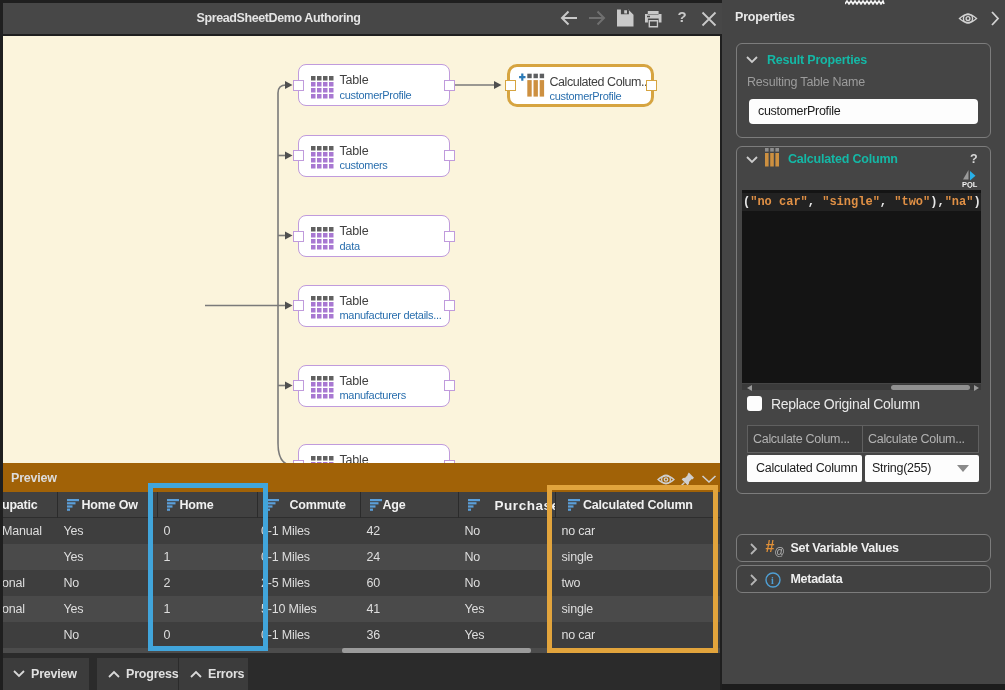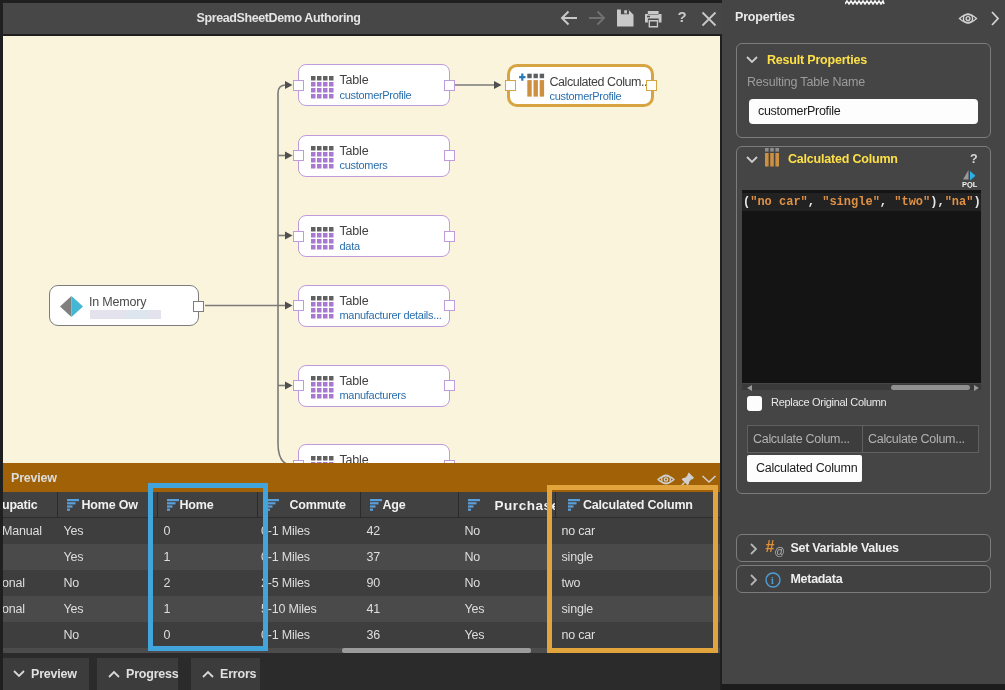--- a/index.html
+++ b/index.html
@@ -31,32 +31,32 @@
 #tabbar{left:0;top:190px;width:717px;height:37px;background:#2b2b2b}
 .tab{position:absolute;top:195px;height:32px;background:#3c3c3c;color:#e0e0e0;font-size:13px;font-weight:bold}
 .tab span{position:absolute;top:9px;left:29px;white-space:nowrap;font-size:12.5px;letter-spacing:-0.2px}
 .tabchev{position:absolute;left:10px;top:11px}
 #bluebox{left:145px;top:20px;width:119.5px;height:168px;border:5px solid #41a5db;box-sizing:border-box}
 #orangebox{left:544px;top:22px;width:171px;height:168px;border:5px solid #e2a43c;box-sizing:border-box}
 
 #props{left:722px;top:0;width:283px;height:690px;background:#454545}
 #ptitle{left:13px;top:10px;font-size:12.5px;letter-spacing:-0.2px;font-weight:bold;color:#e9e9e9}
 .box{position:absolute;border:1px solid #7c7c7c;border-radius:6px;box-sizing:border-box}
-.sechead{position:absolute;font-size:12.5px;letter-spacing:-0.2px;font-weight:bold;color:#fde047;white-space:nowrap}
+.sechead{position:absolute;font-size:12.5px;letter-spacing:-0.2px;font-weight:bold;color:#14b8a6;white-space:nowrap}
 #rtn{left:25px;top:75px;font-size:12.5px;letter-spacing:-0.2px;color:#9c9c9c}
 #inp{left:27px;top:99px;width:229px;height:25px;background:#fdfdfd;border-radius:4px}
 #inp span{position:absolute;left:9px;top:5px;font-size:12.5px;letter-spacing:-0.3px;color:#1b1b1b}
 #code{left:20px;top:190px;width:239px;height:192.5px;background:#141414;font-family:"Liberation Mono",monospace;font-size:12px;font-weight:bold}
 #codeline{position:absolute;left:0;top:3px;width:239px;height:18px;background:#222222}
 #codetext{position:absolute;left:1px;top:5px;white-space:pre;letter-spacing:0;color:#e8e8e8}
 .oc{color:#e09045}
 #csb{left:20px;top:384px;width:239px;height:6px;background:#3a3a3a}
 #csbthumb{left:169px;top:384.5px;width:79px;height:5px;background:#909090;border-radius:2.5px}
 #chk{left:25px;top:396px;width:15px;height:15px;background:#fdfdfd;border-radius:3px}
-#chklab{left:49px;top:396px;font-size:11px;letter-spacing:-0.3px;color:#e9e9e9}
+#chklab{left:49px;top:396px;font-size:14px;letter-spacing:-0.3px;color:#e9e9e9}
 .ghead{position:absolute;top:425px;height:28px;background:#3d3d3d;border:1px solid #606060;box-sizing:border-box;color:#b2b2b2;font-size:12.5px;letter-spacing:-0.3px;font-weight:normal}
 .ghead span{position:absolute;left:5px;top:6px;white-space:nowrap}
 .wcell{position:absolute;top:455px;height:27px;background:#fdfdfd;border-radius:2px;color:#1c1c1c;font-size:12.5px;letter-spacing:-0.25px;white-space:nowrap;overflow:hidden}
 .bar{position:absolute;left:13.5px;width:255.5px;height:28px;border:1px solid #7c7c7c;border-radius:6px;background:#414141;box-sizing:border-box}
 .bar .blab{position:absolute;left:54px;top:6.5px;font-size:12.5px;letter-spacing:-0.3px;font-weight:bold;color:#efefef}
 #pbottom{left:0;top:684px;width:283px;height:6px;background:#1c1c1c}
 </style></head><body>
 
 <div class="abs" id="titlebar">
   <div class="abs" id="titletext">SpreadSheetDemo Authoring</div>
@@ -97,30 +97,20 @@
     <g fill="#4f4f4f">
       <path d="M282 45 L289.5 49 L282 53 Z"></path>
       <path d="M282 115.5 L289.5 119.5 L282 123.5 Z"></path>
       <path d="M282 195.5 L289.5 199.5 L282 203.5 Z"></path>
       <path d="M282 265.5 L289.5 269.5 L282 273.5 Z"></path>
       <path d="M282 345.5 L289.5 349.5 L282 353.5 Z"></path>
       <path d="M491 45 L498.5 49 L491 53 Z"></path>
     </g>
   </svg>
 
-  <div class="node" style="left:46px;top:249px;width:150px;height:41px;border:1.5px solid #7d7d7d;border-radius:9px">
-    <svg style="position:absolute;left:10px;top:10px" width="23" height="21" viewBox="0 0 23 21">
-      <polygon points="11.5,0 11.5,21 0,10.5" fill="#7f7f7f"></polygon>
-      <polygon points="11.5,0 11.5,21 23,10.5" fill="#44b7d6"></polygon>
-    </svg>
-    <div class="ntitle" style="left:39px;top:9px;color:#4a4a4a;font-size:12.5px">In Memory</div>
-    <div style="position:absolute;left:40px;top:24px;width:71px;height:9px;background:#e4e2ec"></div>
-    <div style="position:absolute;left:76px;top:24px;width:24px;height:9px;background:#dde6ee"></div>
-    <div class="port gport" style="right:-6px;top:15px"></div>
-  </div>
 
   <div class="node tnode" style="left:294.5px;top:28px">
     <svg class="tico" viewBox="0 0 23 23">
         <g>
           <rect x="0" y="0" width="4.5" height="4.5" fill="#606060"></rect>
           <rect x="6" y="0" width="4.5" height="4.5" fill="#606060"></rect>
           <rect x="12" y="0" width="4.5" height="4.5" fill="#606060"></rect>
           <rect x="18" y="0" width="4.5" height="4.5" fill="#606060"></rect>
           <rect x="0" y="6" width="4.5" height="4.5" fill="#a878d2"></rect>
           <rect x="6" y="6" width="4.5" height="4.5" fill="#a878d2"></rect>
@@ -369,30 +359,30 @@
       <div class="cell" style="left:160.5px">0</div>
       <div class="cell" style="left:258px">0-1 Miles</div>
       <div class="cell" style="left:363.5px">42</div>
       <div class="cell" style="left:461.5px">No</div>
       <div class="cell" style="left:558.5px">no car</div>
   </div>
   <div class="row r-b" style="top:81px">
     <div class="cell" style="left:60.5px">Yes</div>
       <div class="cell" style="left:160.5px">1</div>
       <div class="cell" style="left:258px">0-1 Miles</div>
-      <div class="cell" style="left:363.5px">37</div>
+      <div class="cell" style="left:363.5px">24</div>
       <div class="cell" style="left:461.5px">No</div>
       <div class="cell" style="left:558.5px">single</div>
   </div>
   <div class="row r-a" style="top:107px">
     <div class="cell" style="left:-1px">onal</div>
       <div class="cell" style="left:60.5px">No</div>
       <div class="cell" style="left:160.5px">2</div>
       <div class="cell" style="left:258px">2-5 Miles</div>
-      <div class="cell" style="left:363.5px">90</div>
+      <div class="cell" style="left:363.5px">60</div>
       <div class="cell" style="left:461.5px">No</div>
       <div class="cell" style="left:558.5px">two</div>
   </div>
   <div class="row r-b" style="top:133px">
     <div class="cell" style="left:-1px">onal</div>
       <div class="cell" style="left:60.5px">Yes</div>
       <div class="cell" style="left:160.5px">1</div>
       <div class="cell" style="left:258px">5-10 Miles</div>
       <div class="cell" style="left:363.5px">41</div>
       <div class="cell" style="left:461.5px">Yes</div>
@@ -414,21 +404,21 @@
         <path d="M2 2 l5 5 5-5" stroke="#d8d8d8" stroke-width="1.8" fill="none"></path>
       </svg>
       <span>Preview</span>
     </div>
   <div class="tab" style="left:94px;width:81px">
       <svg class="tabchev" width="14" height="10" viewBox="0 0 14 10">
         <path d="M2 8 l5-5 5 5" stroke="#d8d8d8" stroke-width="1.8" fill="none"></path>
       </svg>
       <span>Progress</span>
     </div>
-  <div class="tab" style="left:188px;width:69px">
+  <div class="tab" style="left:176px;width:69px">
       <svg class="tabchev" width="14" height="10" viewBox="0 0 14 10">
         <path d="M2 8 l5-5 5 5" stroke="#d8d8d8" stroke-width="1.8" fill="none"></path>
       </svg>
       <span>Errors</span>
     </div>
   <div class="abs" id="bluebox"></div>
   <div class="abs" id="orangebox"></div>
 </div>
 
 <div class="abs" id="props">
@@ -491,20 +481,26 @@
   <div class="abs" id="chklab">Replace Original Column</div>
   <div class="ghead" style="left:25px;width:116px">
       <span>Calculate Colum...</span>
     </div>
   <div class="ghead" style="left:141px;width:116px;border-left:none">
       <span>Calculate Colum...</span>
     </div>
   <div class="wcell" style="left:25px;width:115px">
       <span style="position:absolute;left:9px;top:6px">Calculated Column</span>
     </div>
+  <div class="wcell" style="left:143px;width:114px">
+      <span style="position:absolute;left:7px;top:6px">String(255)</span>
+    <svg style="position:absolute;right:10px;top:10px" width="12" height="7" viewBox="0 0 12 7">
+        <path d="M0 0 h12 l-6 7 z" fill="#8a8a8a"></path>
+      </svg>
+  </div>
 
   <div class="bar" style="top:533.5px">
     <svg style="position:absolute;left:13px;top:8px" width="9" height="12" viewBox="0 0 9 12">
         <path d="M1 1 l5 5 -5 5" stroke="#b5b5b5" stroke-width="1.8" fill="none"></path>
       </svg>
     <div style="position:absolute;left:29px;top:3px;font-size:16px;font-weight:bold;color:#e09038">#</div>
     <div style="position:absolute;left:38px;top:11px;font-size:10px;color:#b8b8b8">@</div>
     <div class="blab">Set Variable Values</div>
   </div>
   <div class="bar" style="top:564.5px">

